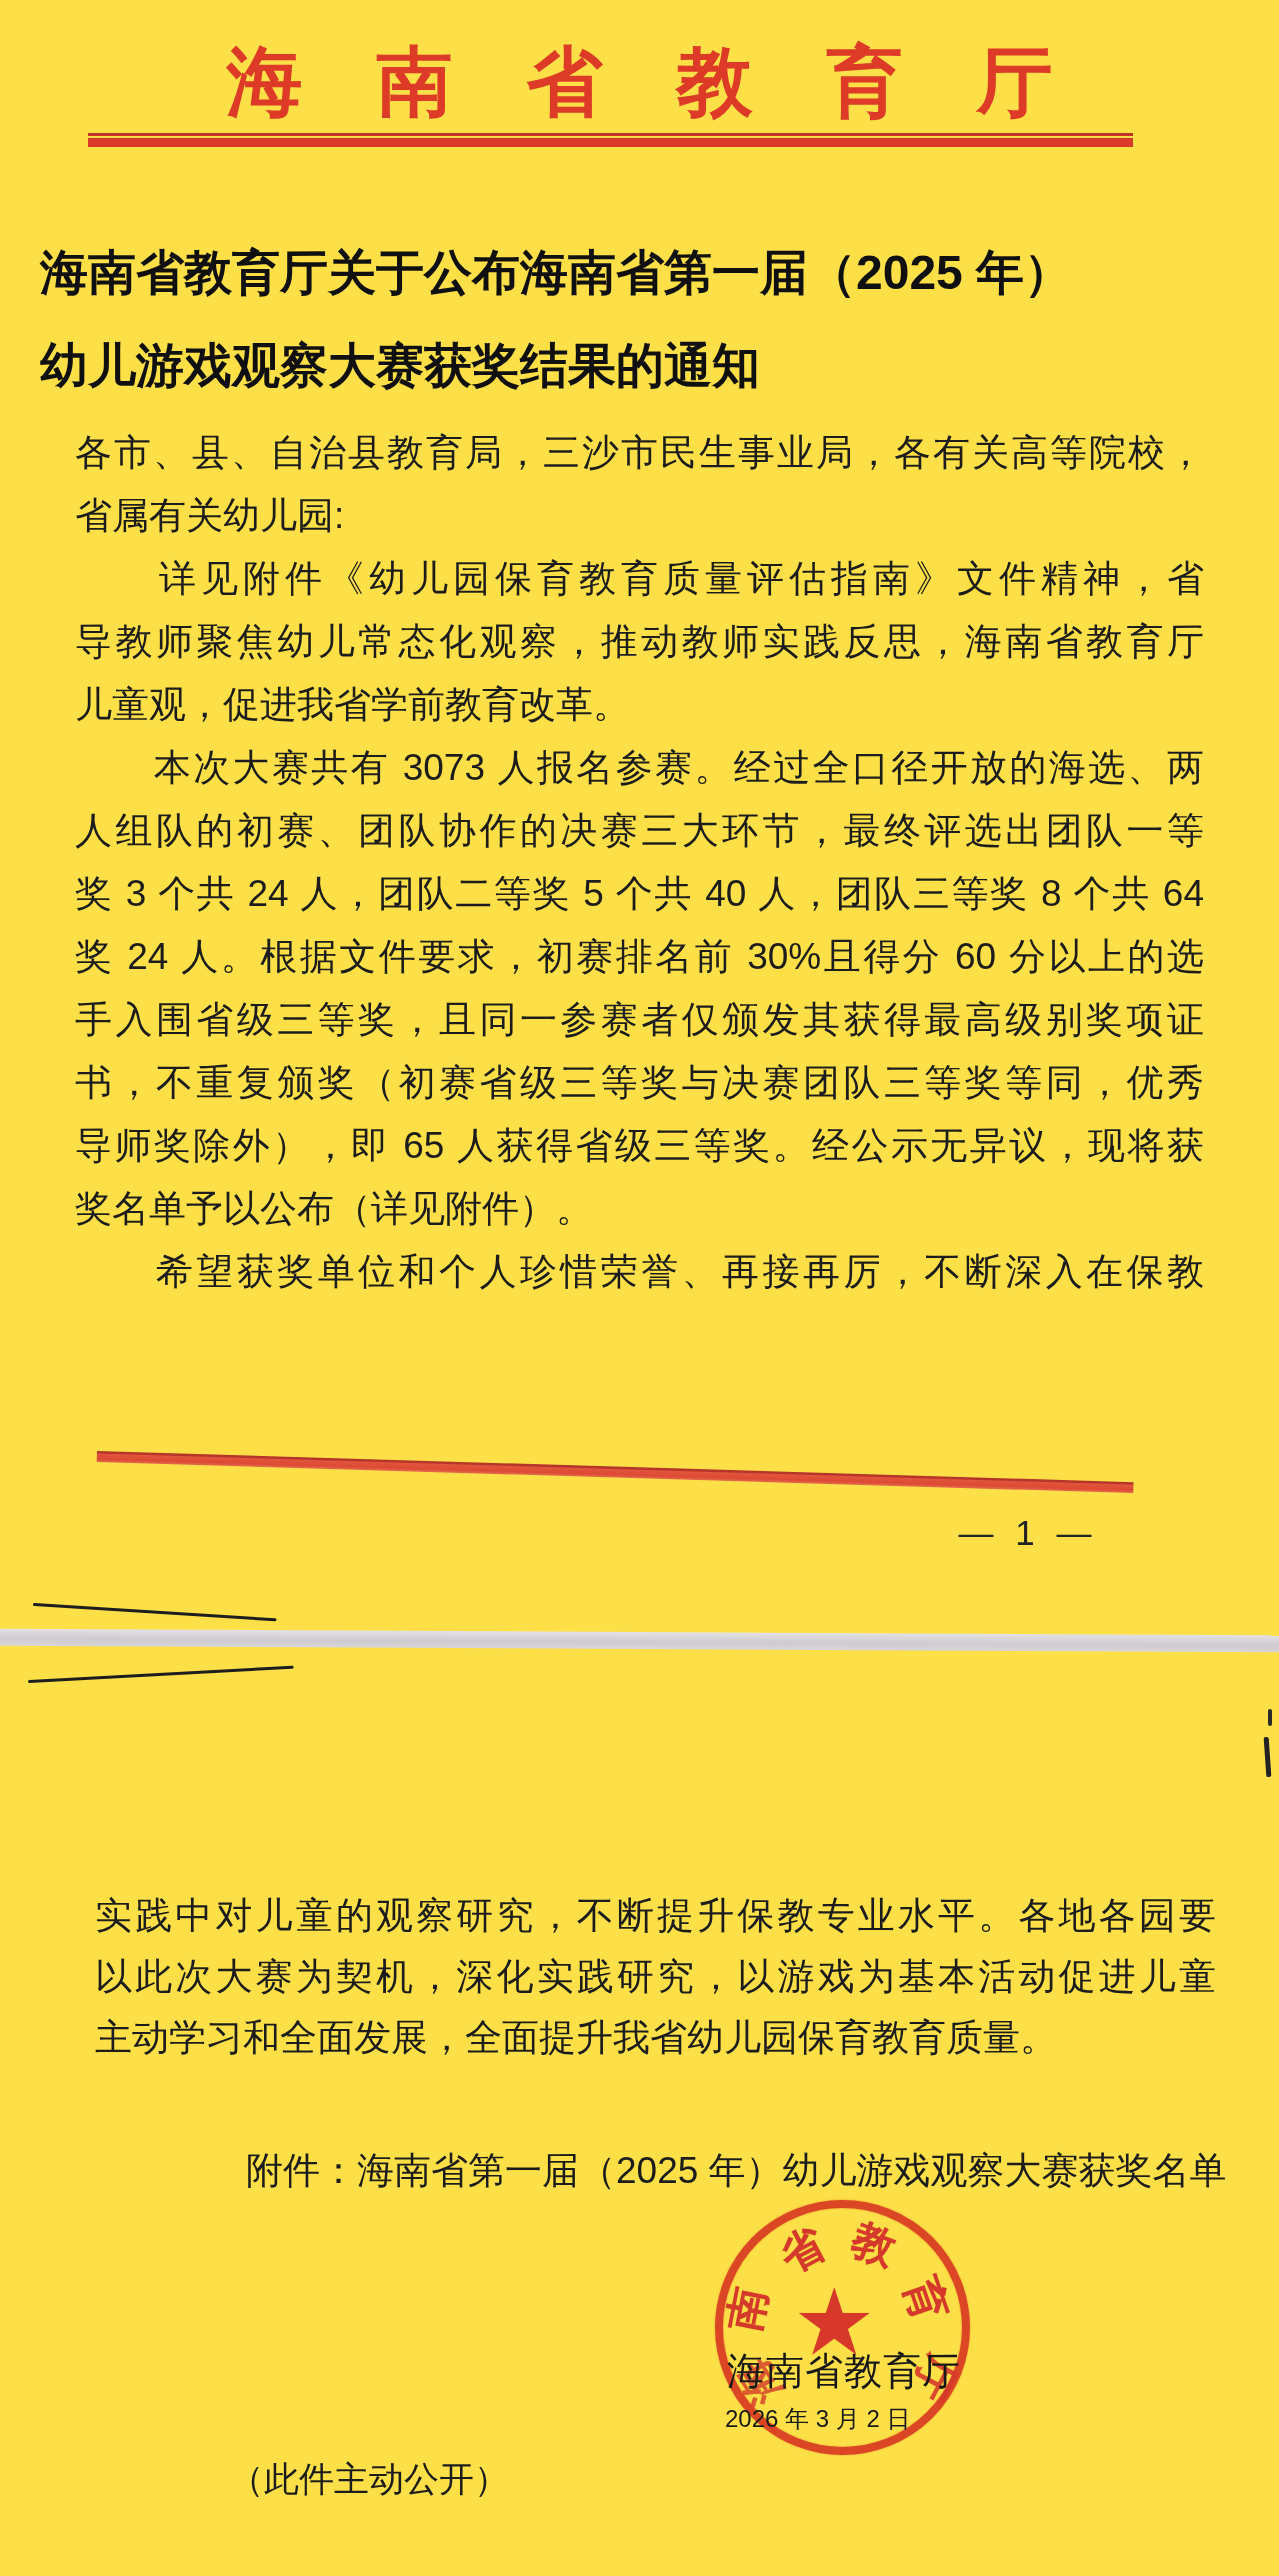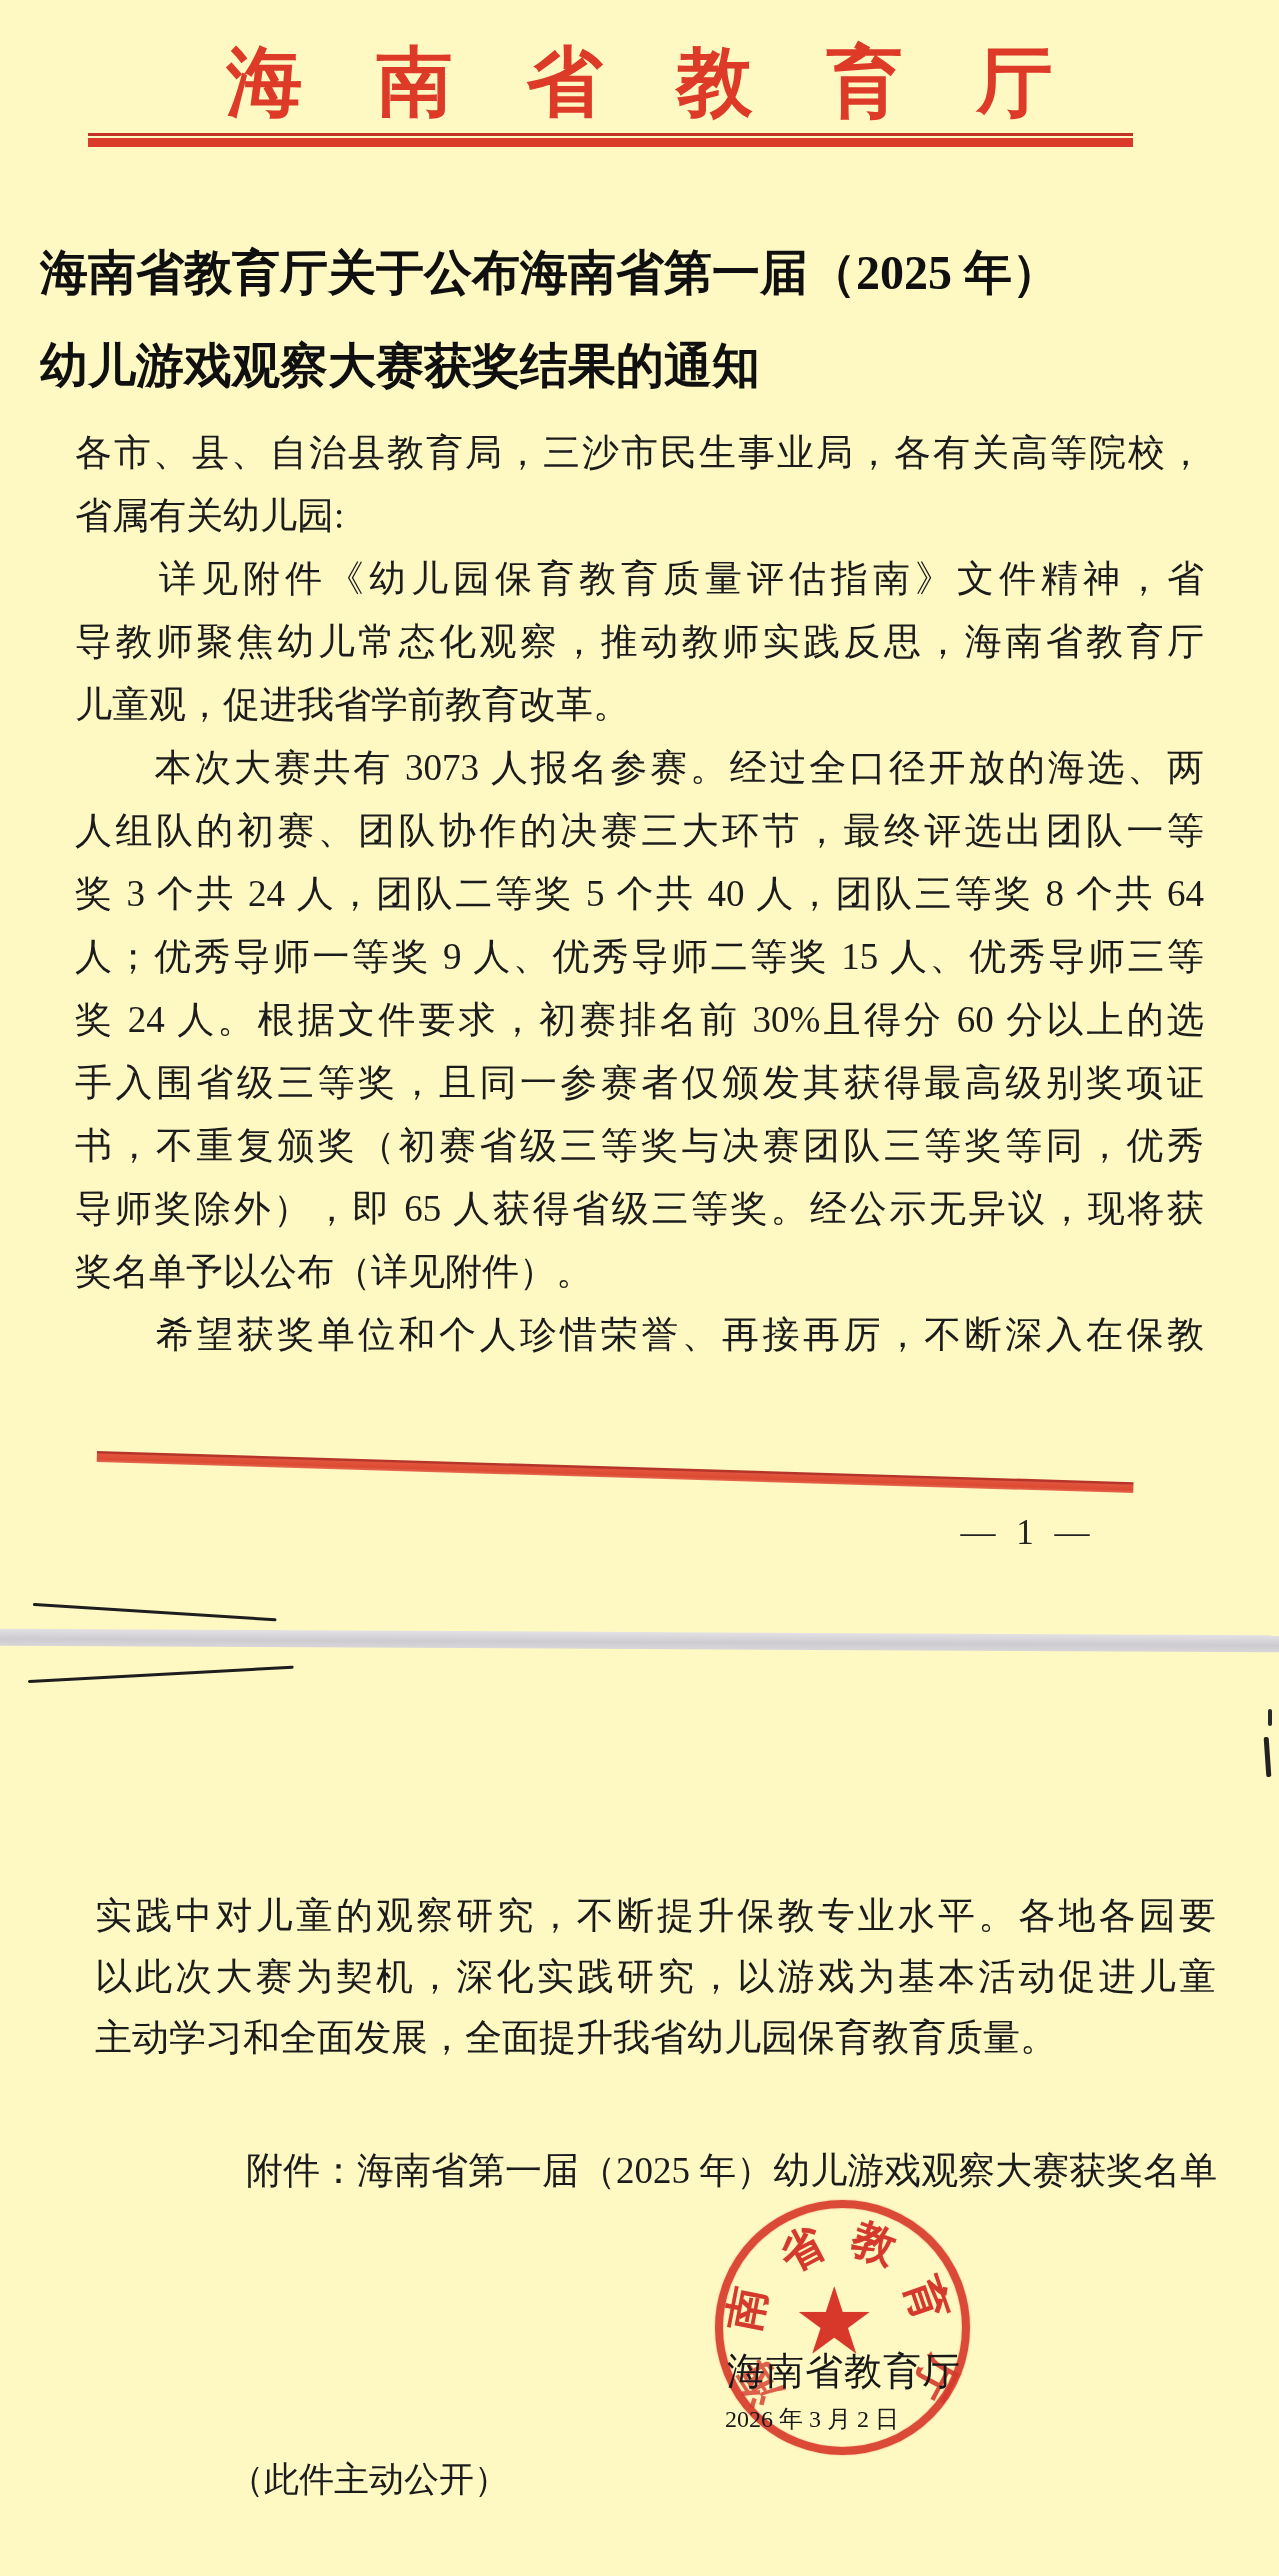--- a/index.html
+++ b/index.html
@@ -1,19 +1,19 @@
 <!DOCTYPE html>
 <html><head>
 <meta charset="utf-8">
 <style>
   html,body{margin:0;padding:0;background:#ffffff;}
   .page{
     position:relative;width:1279px;height:2576px;margin:0 auto;
-    background:#fef9c3;overflow:hidden;
-    font-family:Liberation Serif, serif;color:#1c1c1c;
+    background:#fde047;overflow:hidden;
+    font-family:Liberation Sans, sans-serif;color:#1c1c1c;
   }
   
   .agency-header{
     position:absolute;top:36px;left:0;width:100%;box-sizing:border-box;
     text-align:center;font-size:76px;line-height:92px;font-weight:600;
     color:#dd3a28;letter-spacing:74px;padding-left:74px;white-space:nowrap;
   }
   .header-rule{
     position:absolute;left:88px;top:133px;width:1045px;height:14px;
     background:linear-gradient(to bottom,#c03326 0,#c03326 3px,
@@ -95,21 +95,20 @@
 
   <div class="body1">
       <div class="bline">各市、县、自治县教育局，三沙市民生事业局，各有关高等院校，</div>
       <div class="bline line-end">省属有关幼儿园:</div>
       <div class="bline">　　详见附件《幼儿园保育教育质量评估指南》文件精神，省</div>
       <div class="bline">导教师聚焦幼儿常态化观察，推动教师实践反思，海南省教育厅</div>
       <div class="bline line-end">儿童观，促进我省学前教育改革。</div>
       <div class="bline">　　本次大赛共有 3073 人报名参赛。经过全口径开放的海选、两</div>
       <div class="bline">人组队的初赛、团队协作的决赛三大环节，最终评选出团队一等</div>
       <div class="bline">奖 3 个共 24 人，团队二等奖 5 个共 40 人，团队三等奖 8 个共 64</div>
-      <div class="bline">人；优秀导师一等奖 9 人、优秀导师二等奖 15 人、优秀导师三等</div>
       <div class="bline">奖 24 人。根据文件要求，初赛排名前 30%且得分 60 分以上的选</div>
       <div class="bline">手入围省级三等奖，且同一参赛者仅颁发其获得最高级别奖项证</div>
       <div class="bline">书，不重复颁奖（初赛省级三等奖与决赛团队三等奖等同，优秀</div>
       <div class="bline">导师奖除外），即 65 人获得省级三等奖。经公示无异议，现将获</div>
       <div class="bline line-end">奖名单予以公布（详见附件）。</div>
       <div class="bline">　　希望获奖单位和个人珍惜荣誉、再接再厉，不断深入在保教</div>
     </div>
 
   <div class="redline-bottom"></div>
 

